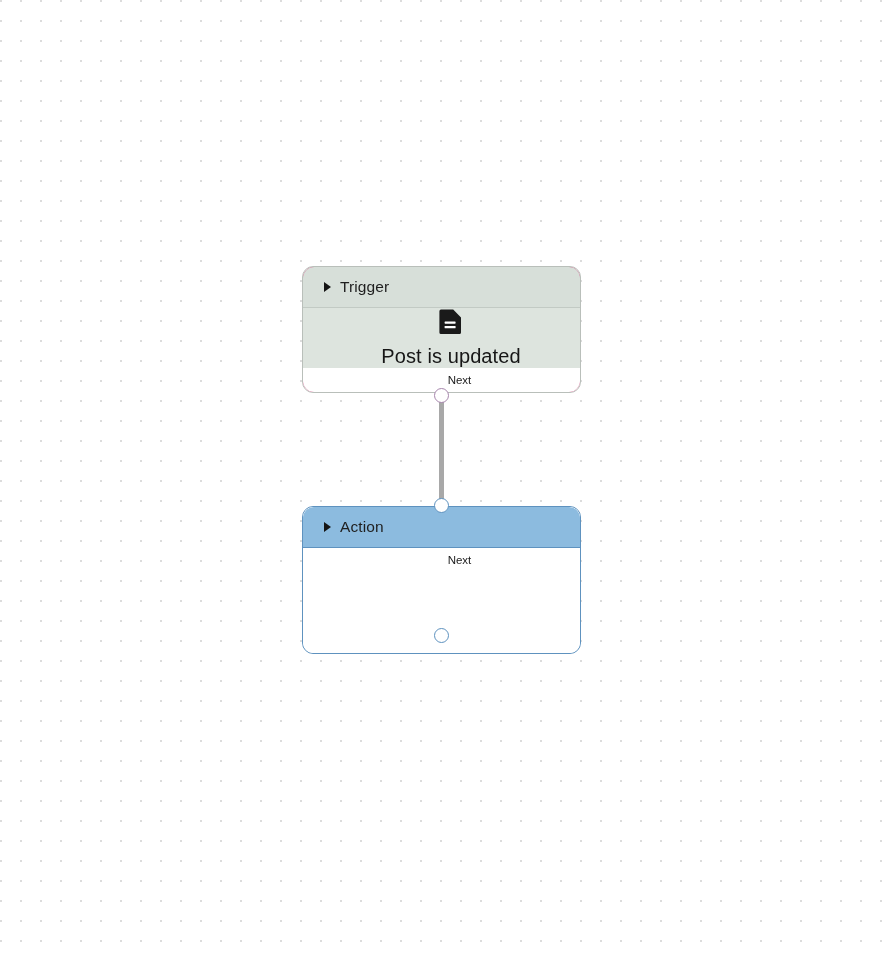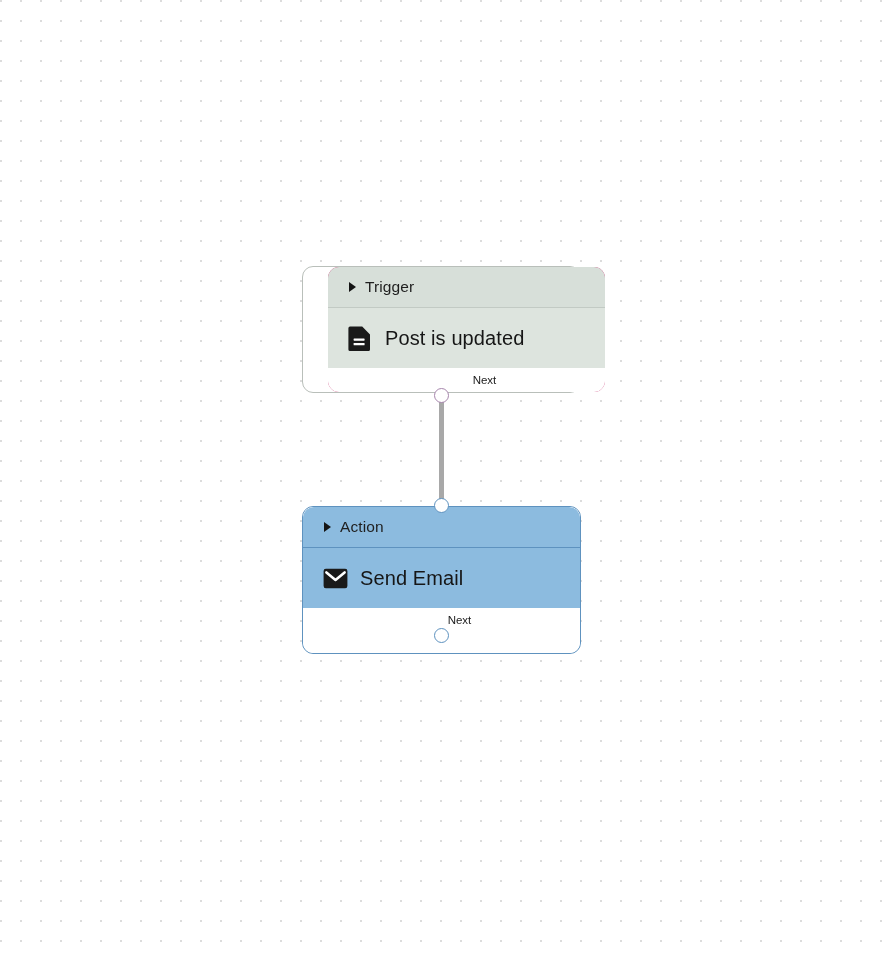--- a/index.html
+++ b/index.html
@@ -74,20 +74,21 @@
   }
   .header-label { line-height: 1; }
 
   .node-body {
     box-sizing: border-box;
     height: 60px;
     display: flex;
     align-items: center;
     padding-left: 19px;
     gap: 12px;
+    flex-direction: column;
   }
   .node-icon {
     width: 26px;
     height: 26px;
     flex: none;
     display: flex;
     align-items: center;
     justify-content: center;
   }
   .node-icon svg { display: block; }
@@ -114,21 +115,21 @@
   }
 
   
   #node-trigger {
     left: 302px;
     top: 266px;
     width: 279px;
     height: 127px;
     border: 1px solid #b9bfba;
   }
-  #node-trigger .node-inner { background: #be185d; margin-left: 25px; }
+  #node-trigger .node-inner { background: #be185d; }
   #node-trigger .node-header {
     background: #d7dfd9;
     border-bottom: 1px solid #c2cac4;
   }
   #node-trigger .node-body { background: #dde4de; }
 
   
   #node-action {
     left: 302px;
     top: 506px;
@@ -205,29 +206,20 @@
   </div>
 
   <div class="node" id="node-action">
     <div class="node-inner">
 
       <div class="node-header">
         <span class="disclosure"></span>
         <span class="header-label">Action</span>
       </div>
 
-      <div class="node-body">
-        <span class="node-icon">
-          <svg width="25" height="21" viewBox="0 0 25 21" aria-hidden="true">
-            <rect x="0.6" y="0.8" width="23.8" height="19.4" rx="2.2" fill="#1a1a1a"></rect>
-            <path d="M3.4 4.4 L12.5 12.0 L21.6 4.4" fill="none" stroke="#ffffff" stroke-width="2.6" stroke-linecap="round" stroke-linejoin="round"></path>
-          </svg>
-        </span>
-        <span class="body-label">Send Email</span>
-      </div>
 
       <div class="node-footer">
         <span class="footer-label">Next</span>
       </div>
 
     </div>
   </div>
 
   <div class="port port-trigger-out"></div>
   <div class="port port-action-in"></div>

